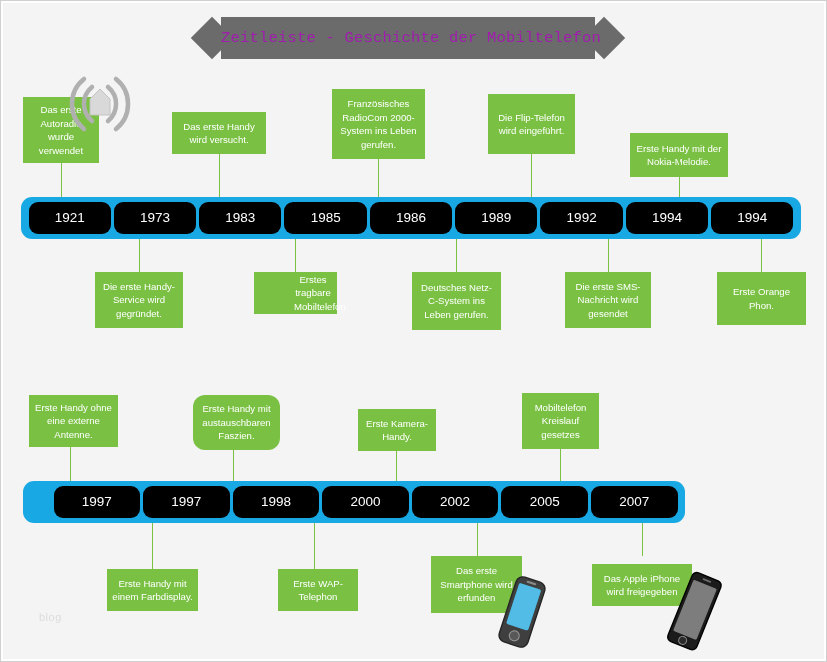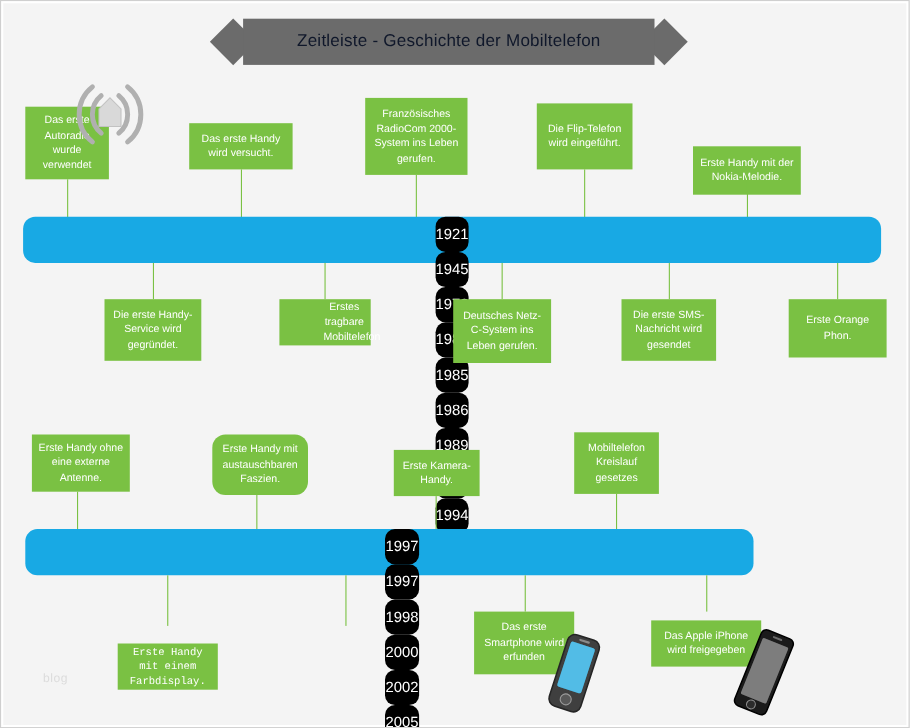--- a/index.html
+++ b/index.html
@@ -54,36 +54,36 @@
   #title-banner .diamond.left  { left: 4px; }
   #title-banner .diamond.right { left: 396px; }
   #title-banner .title-text {
     position: absolute;
     left: 28px;
     top: 0;
     width: 374px;
     height: 42px;
     line-height: 42px;
     text-align: center;
-    color: #0f172a;
+    color: #a21caf;
     font-size: 15.5px;
     letter-spacing: .2px;
     white-space: nowrap;
+    font-family: Liberation Mono, monospace;
   }
 
   
   .timeline-bar {
     position: absolute;
     background: #18a9e4;
     border-radius: 11px;
     box-sizing: border-box;
     display: flex;
     align-items: center;
     padding: 0 6px;
-    flex-direction: column;
   }
   .year-pill {
     background: #000000;
     color: #ffffff;
     border-radius: 9px;
     height: 32px;
     line-height: 32px;
     text-align: center;
     font-size: 13.5px;
     margin: 0 1.5px;
@@ -175,21 +175,20 @@
       <path d="M33 12 A22 22 0 0 0 33 46"></path>
       <path d="M25 4  A32 32 0 0 0 25 54"></path>
       <path d="M49 12 A22 22 0 0 1 49 46"></path>
       <path d="M57 4  A32 32 0 0 1 57 54"></path>
     </g>
     <path d="M41 14 L51 24 L51 40 L31 40 L31 24 Z" fill="#d9d9d9" stroke="#c2c2c2" stroke-width="1"></path>
   </svg>
 
   <div class="timeline-bar" id="bar1" style="left:20px; top:196px; width:780px; height:42px;">
       <div class="year-pill">1921</div>
-      <div class="year-pill">1945</div>
       <div class="year-pill">1973</div>
       <div class="year-pill">1983</div>
       <div class="year-pill">1985</div>
       <div class="year-pill">1986</div>
       <div class="year-pill">1989</div>
       <div class="year-pill">1992</div>
       <div class="year-pill">1994</div>
       <div class="year-pill">1994</div>
     </div>
 
@@ -242,25 +241,28 @@
       <div class="year-pill">1997</div>
       <div class="year-pill">1997</div>
       <div class="year-pill">1998</div>
       <div class="year-pill">2000</div>
       <div class="year-pill">2002</div>
       <div class="year-pill">2005</div>
       <div class="year-pill">2007</div>
     </div>
 
   <div class="connector" style="left:151px; top:522px; height:46px;"></div>
-  <div class="callout" style="left:106px; top:584px; width:91px; height:42px;font-family:Liberation Mono, monospace;">
+  <div class="callout" style="left:106px; top:568px; width:91px; height:42px;">
     <span>Erste Handy mit einem Farbdisplay.</span>
     </div>
 
   <div class="connector" style="left:313px; top:522px; height:46px;"></div>
+  <div class="callout" style="left:277px; top:568px; width:80px; height:42px;">
+    <span>Erste WAP-Telephon</span>
+    </div>
 
   <div class="connector" style="left:476px; top:522px; height:33px;"></div>
   <div class="callout" style="left:430px; top:555px; width:91px; height:57px;">
     <span>Das erste Smartphone wird erfunden</span>
     </div>
 
   <div class="connector" style="left:641px; top:522px; height:33px;"></div>
   <div class="callout" style="left:591px; top:563px; width:100px; height:42px;align-items:center;">
     <span>Das Apple iPhone wird freigegeben</span>
     </div>

